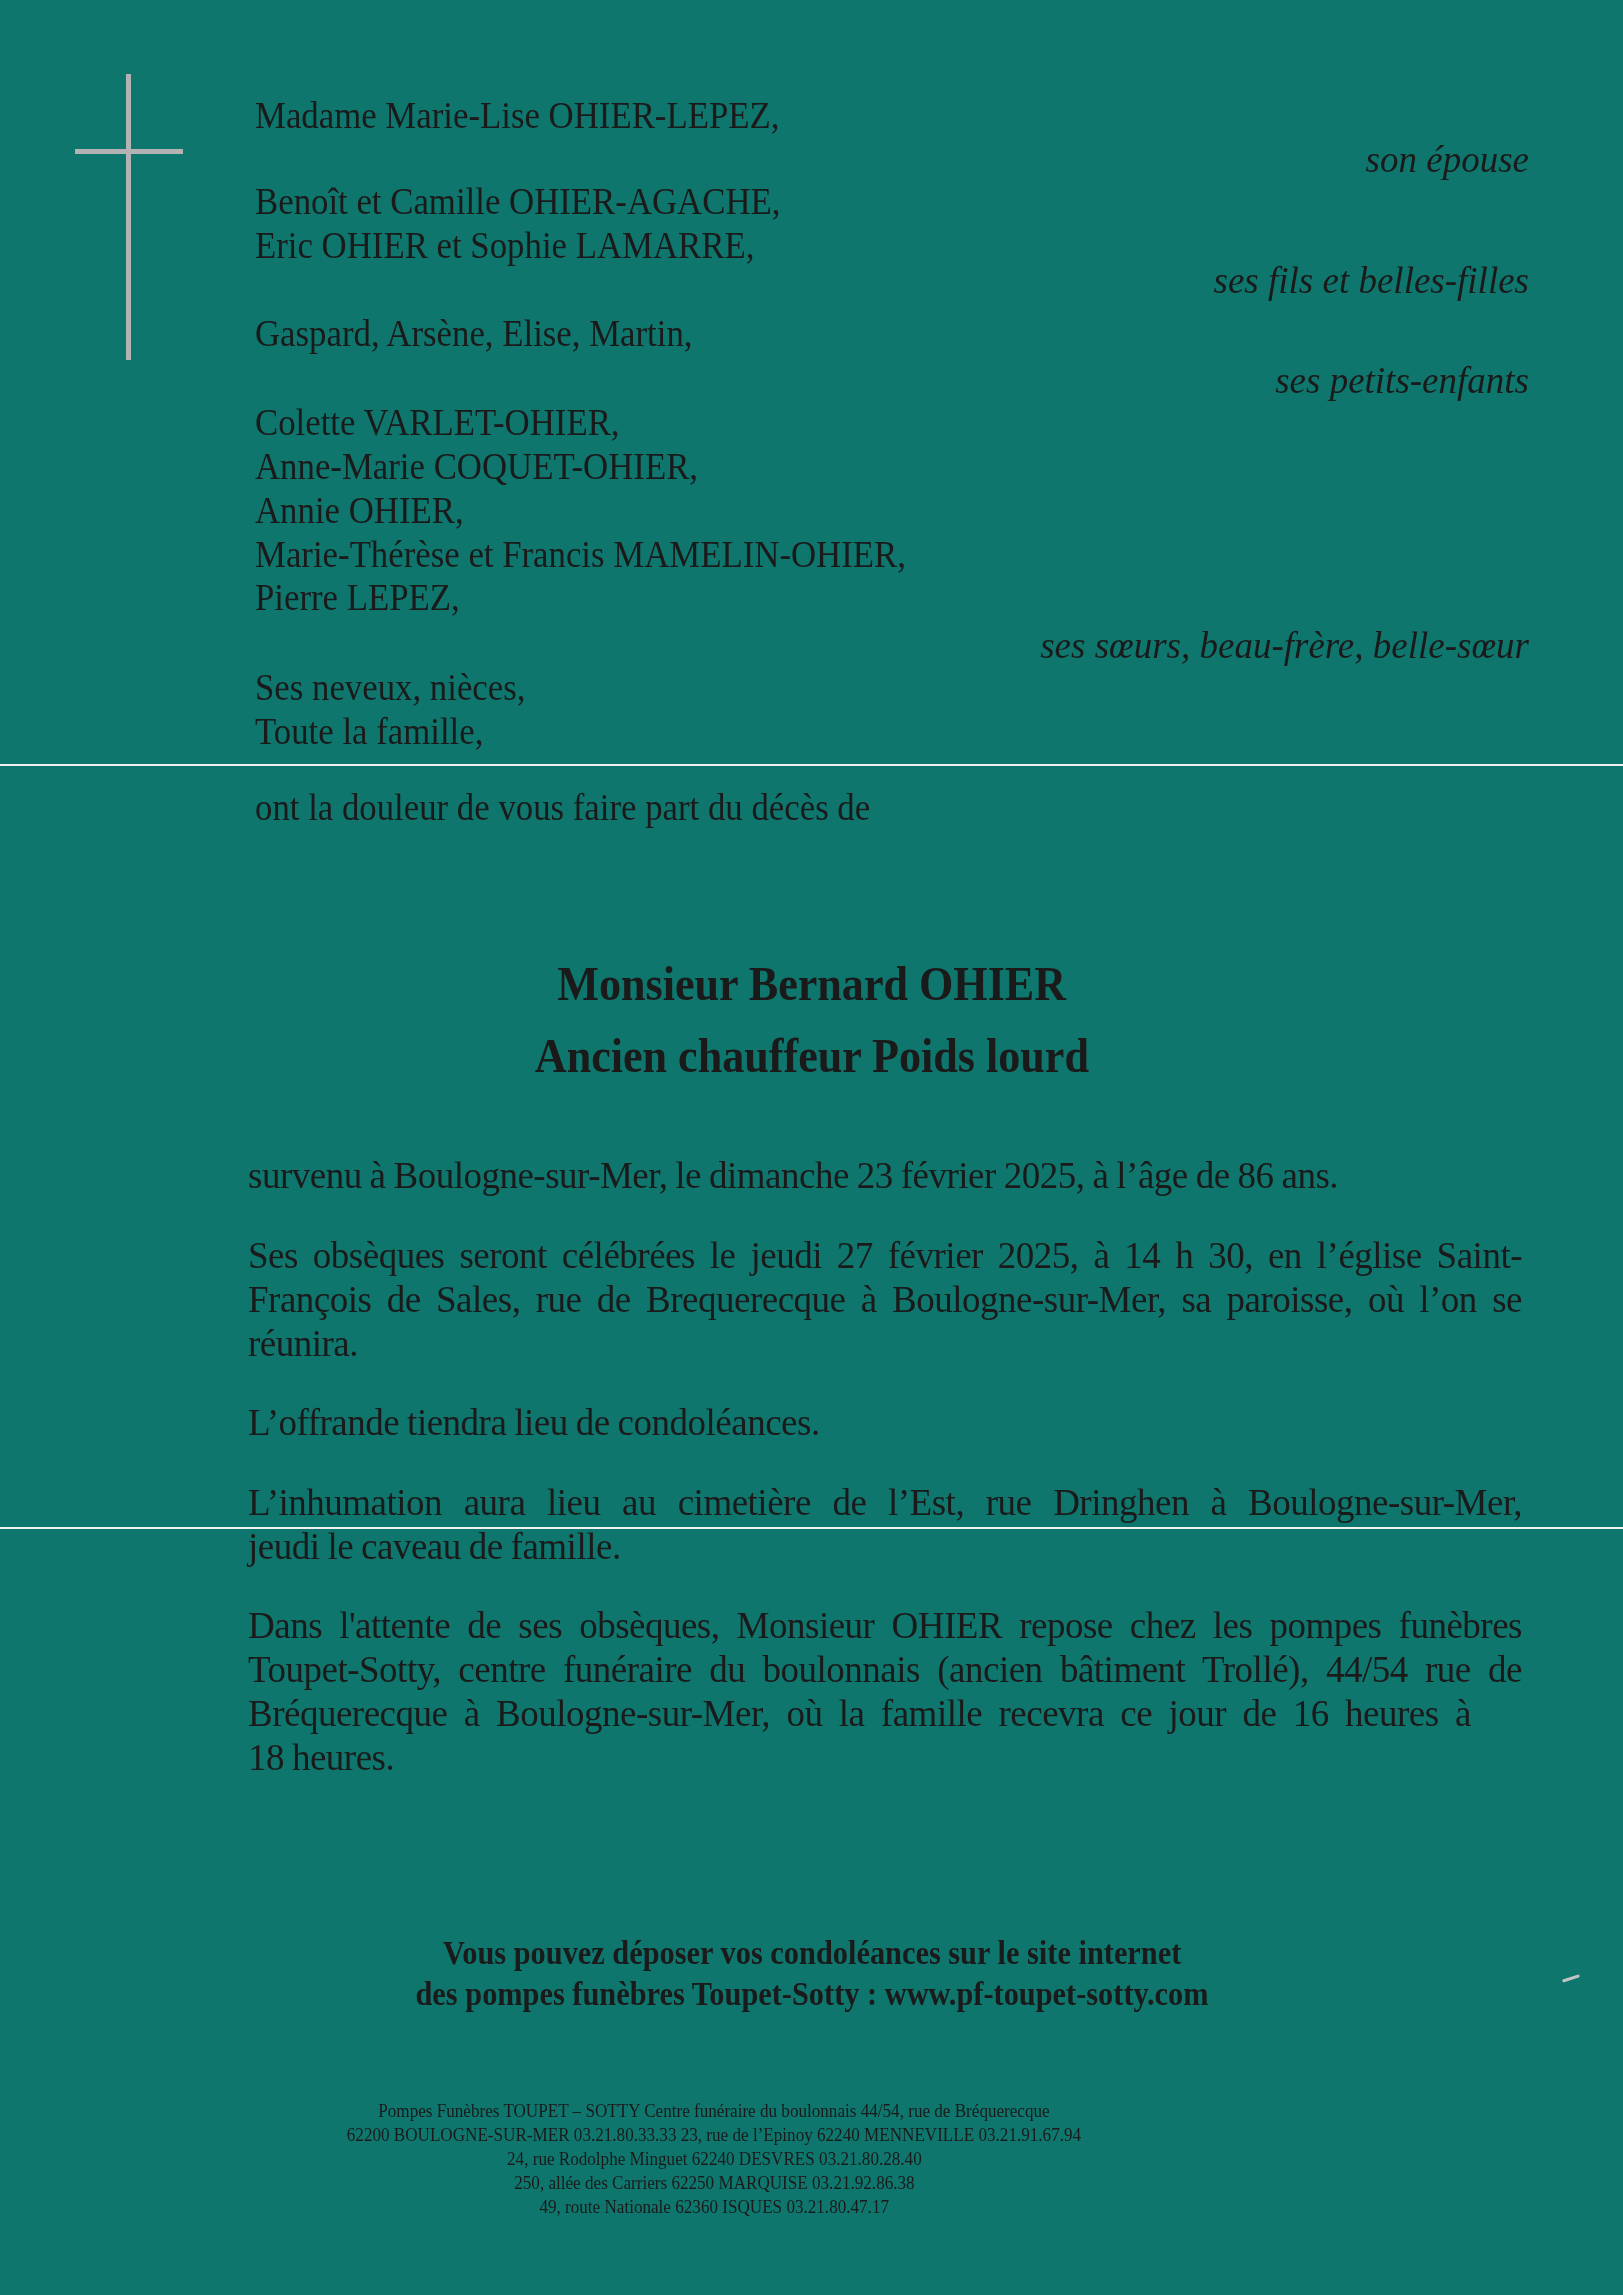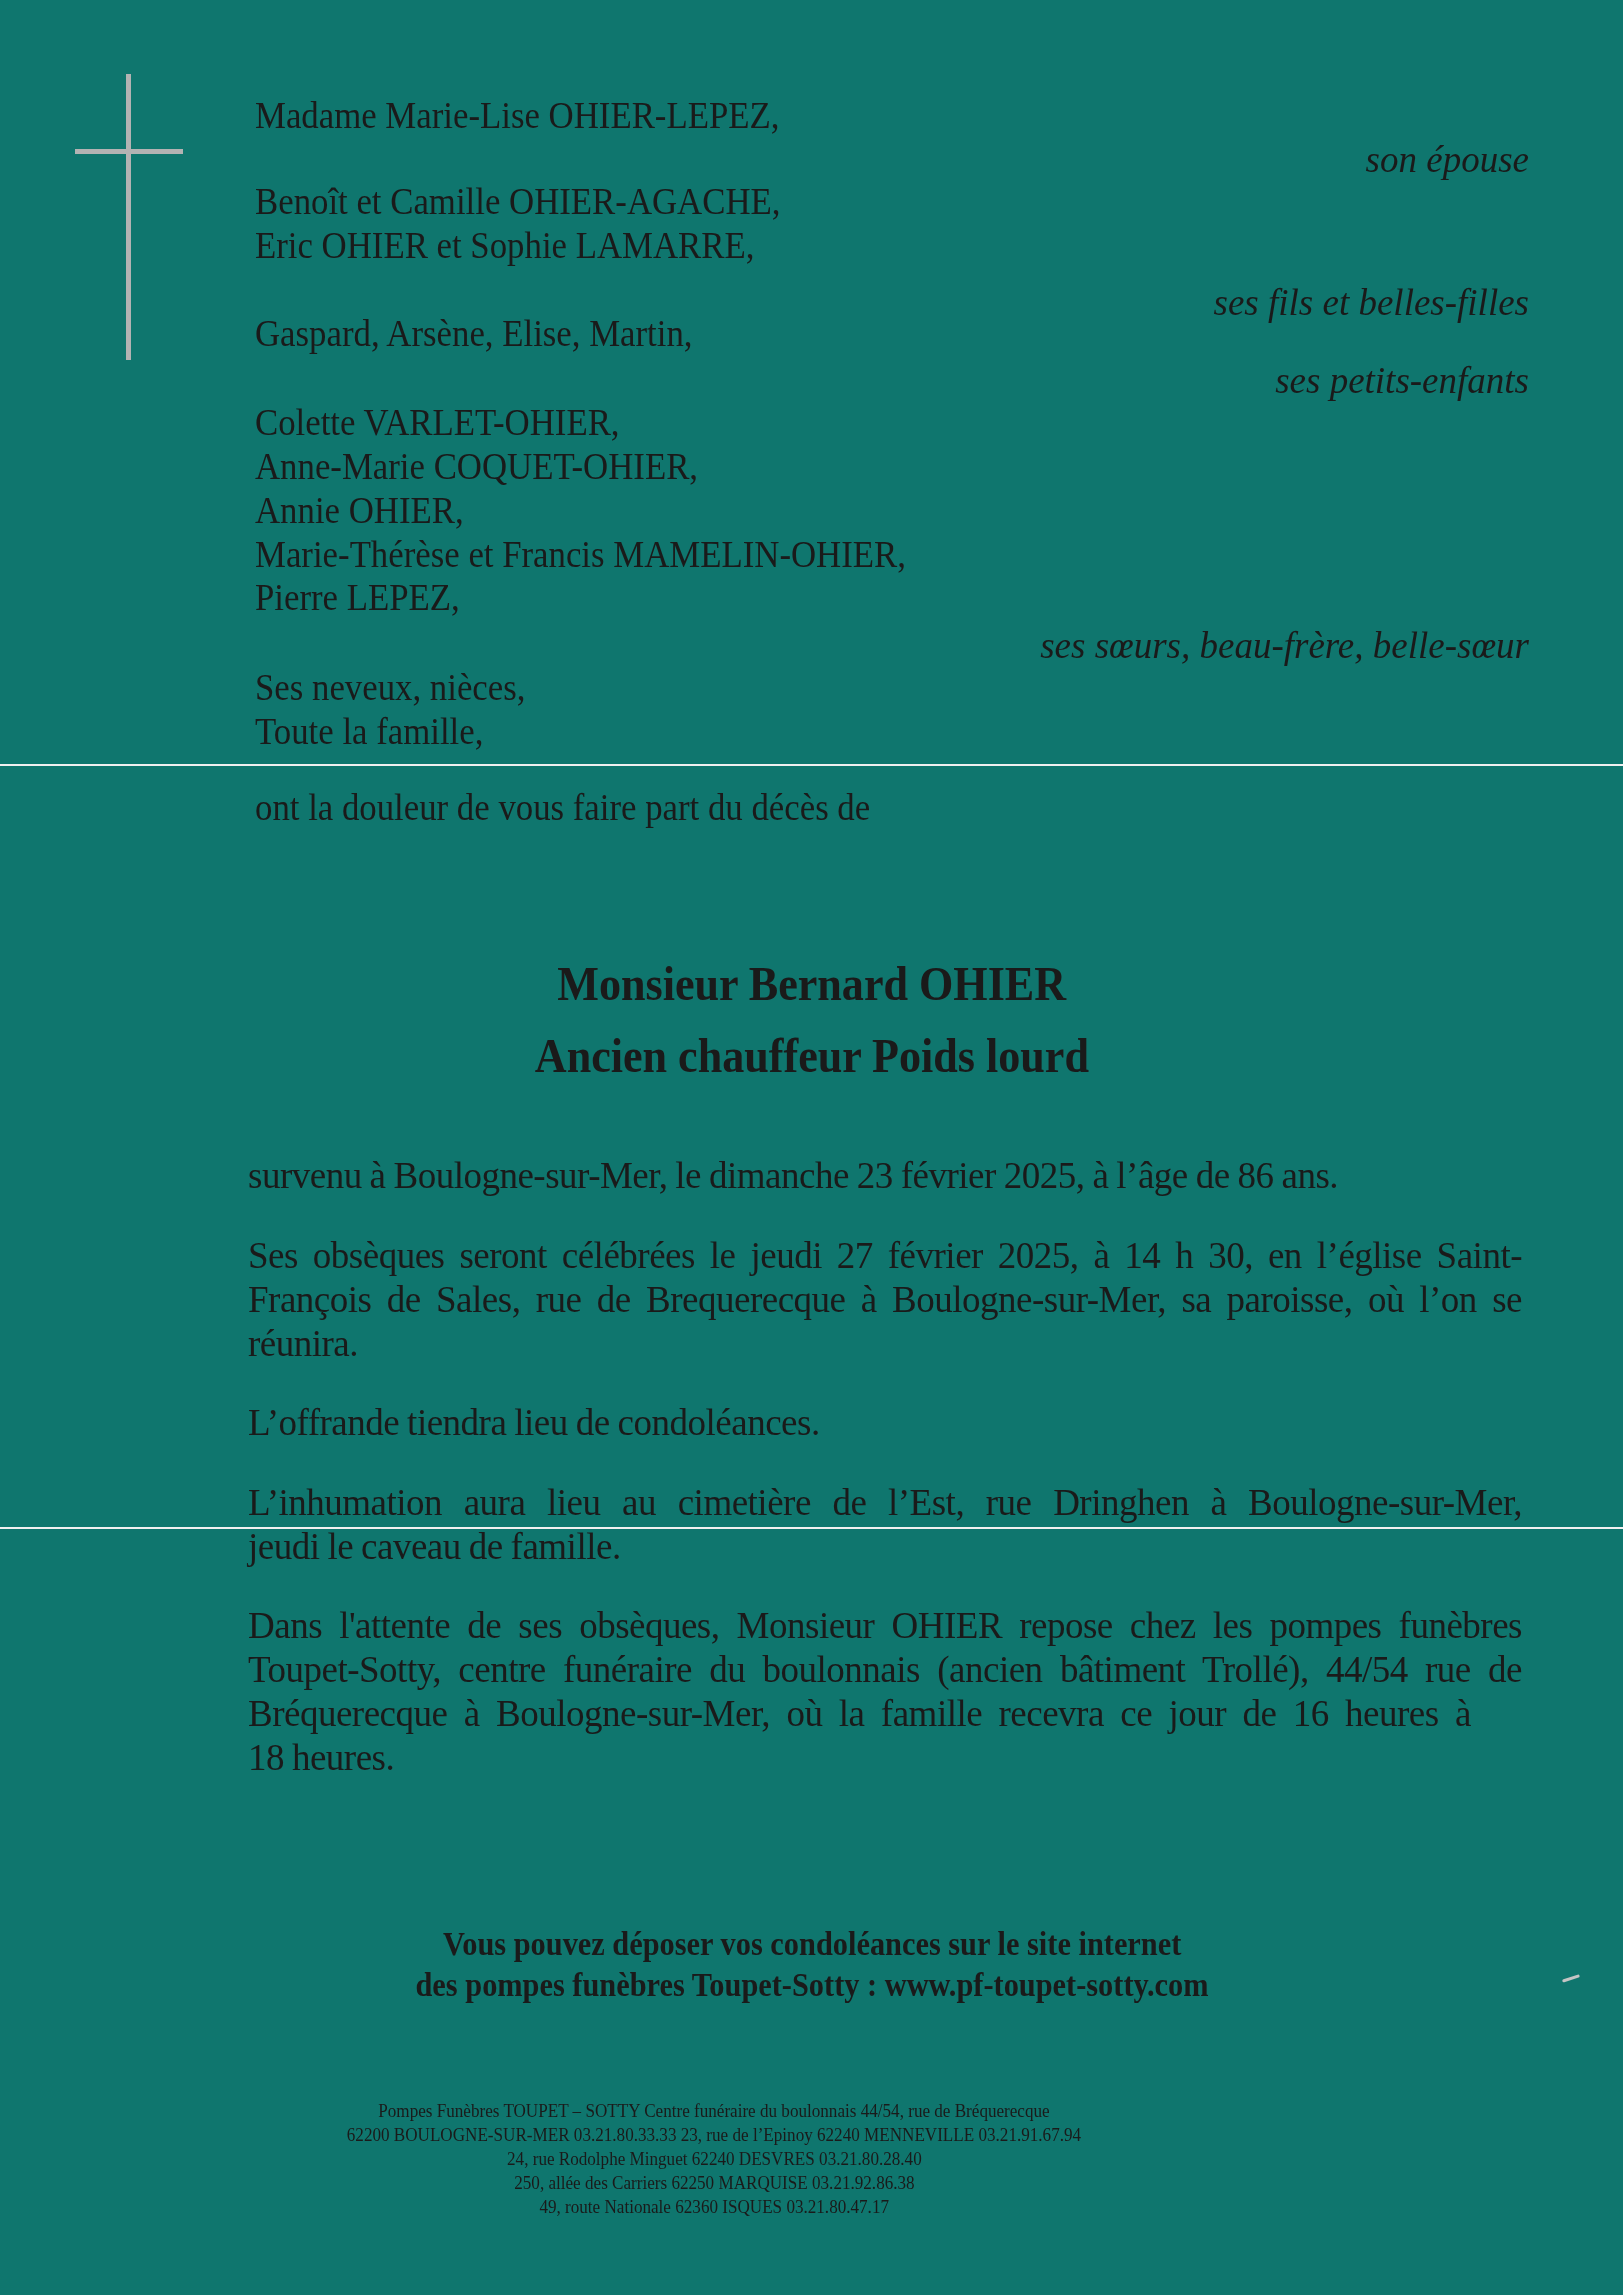--- a/index.html
+++ b/index.html
@@ -99,20 +99,21 @@
     text-align-last: left;
   }
   .notice {
     position: absolute;
     left: 0; width: 1624px;
     text-align: center;
     font-weight: bold;
     font-size: 33px;
     line-height: 1;
     white-space: nowrap;
+    margin-top: 9px;
   }
   .notice span {
     display: inline-block;
     transform: scaleX(0.92);
   }
   .footer {
     position: absolute;
     left: 0; width: 1428px;
     top: 2099px;
     text-align: center;
@@ -141,21 +142,21 @@
     <div class="cross-v"></div>
     <div class="cross-h"></div>
   </div>
 
   <section>
     <div class="ln left" style="top:97px">Madame Marie-Lise OHIER-LEPEZ,</div>
     <div class="right-it" style="top:141px">son épouse</div>
 
     <div class="ln left" style="top:183px">Benoît et Camille OHIER-AGACHE,</div>
     <div class="ln left" style="top:227px">Eric OHIER et Sophie LAMARRE,</div>
-    <div class="right-it" style="top:284px">ses fils et belles-filles</div>
+    <div class="right-it" style="top:262px">ses fils et belles-filles</div>
 
     <div class="ln left" style="top:315px">Gaspard, Arsène, Elise, Martin,</div>
     <div class="right-it" style="top:362px">ses petits-enfants</div>
 
     <div class="ln left" style="top:404px">Colette VARLET-OHIER,</div>
     <div class="ln left" style="top:448px">Anne-Marie COQUET-OHIER,</div>
     <div class="ln left" style="top:492px">Annie OHIER,</div>
     <div class="ln left" style="top:536px">Marie-Thérèse et Francis MAMELIN-OHIER,</div>
     <div class="ln left" style="top:579px">Pierre LEPEZ,</div>
     <div class="right-it" style="top:627px">ses sœurs, beau-frère, belle-sœur</div>

